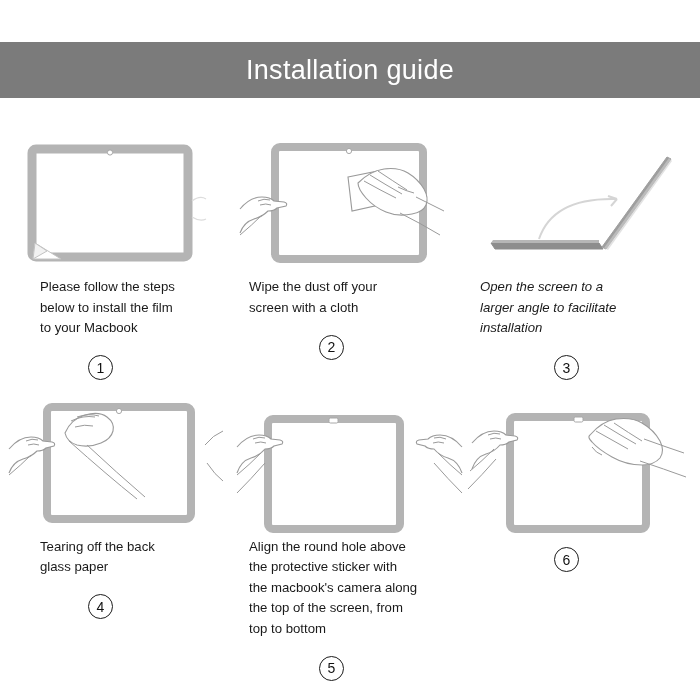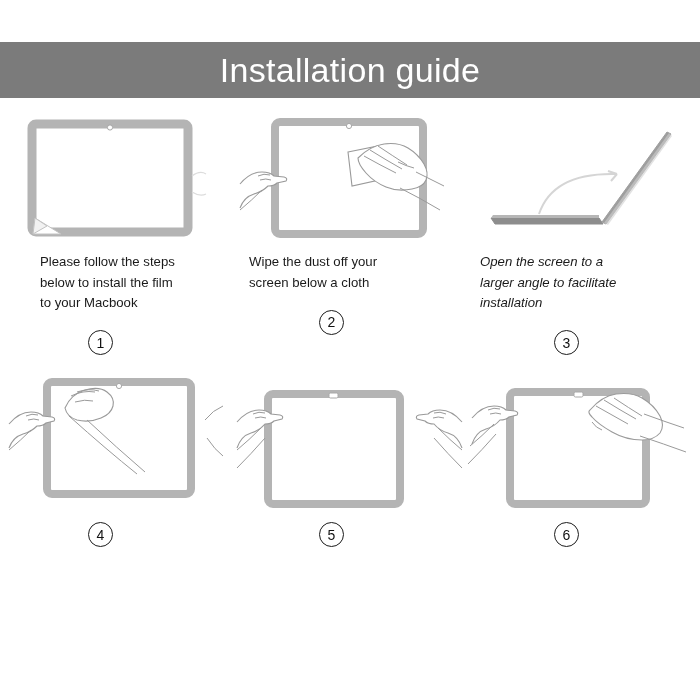--- a/index.html
+++ b/index.html
@@ -28,32 +28,32 @@
     top: 42px;
     width: 700px;
     height: 56px;
     background: #7b7b7b;
     display: flex;
     align-items: center;
     justify-content: center;
   }
   .header-title {
     color: #ffffff;
-    font-size: 34px;
+    font-size: 27px;
     font-weight: 400;
     letter-spacing: 0.3px;
     font-family: "Liberation Sans", sans-serif;
     line-height: 1;
   }
 
   
   .steps-grid {
     position: absolute;
     left: 0;
-    top: 112px;
+    top: 137px;
     width: 700px;
     display: grid;
     grid-template-columns: 233px 233px 234px;
     grid-template-rows: auto auto;
   }
   .step-cell {
     position: relative;
     display: flex;
     flex-direction: column;
     align-items: stretch;
@@ -157,21 +157,21 @@
           <path d="M118 44 q12 -12 26 -14 q14 -2 24 4 q10 6 16 16 q5 9 2 16 q-3 7 -14 9 q-14 3 -26 -2 q-12 -5 -20 -14 q-8 -9 -8 -15 z" fill="#ffffff" stroke="#9a9a9a" stroke-width="1.1"></path>
           <path d="M124 42 q16 9 32 17" fill="none" stroke="#9a9a9a" stroke-width="1"></path>
           <path d="M130 36 q16 10 32 19" fill="none" stroke="#9a9a9a" stroke-width="1"></path>
           <path d="M138 32 q15 10 29 19" fill="none" stroke="#9a9a9a" stroke-width="1"></path>
           <path d="M158 48 q8 4 16 6" fill="none" stroke="#9a9a9a" stroke-width="1"></path>
           <path d="M176 58 q16 8 28 14" fill="none" stroke="#9a9a9a" stroke-width="1"></path>
           <path d="M160 74 q20 10 40 22" fill="none" stroke="#9a9a9a" stroke-width="1"></path>
         </svg>
       </div>
       <div class="step-caption">Wipe the dust off your
-screen below a cloth</div>
+screen with a cloth</div>
       <div class="badge-row badge-wrap-2">
         <div class="num-badge">2</div>
       </div>
     </div>
 
     <div class="step-cell cell-col3">
       <div class="art-box">
         <svg width="225" height="128" viewBox="0 0 225 128">
 
           <path d="M20 104 L128 104 L132 110 L24 110 Z" fill="#8d8d8d" stroke="#8d8d8d" stroke-width="1"></path>
@@ -209,20 +209,22 @@
           <path d="M62 24 q12 -6 24 -4" fill="none" stroke="#9a9a9a" stroke-width="1"></path>
           <path d="M68 20 q12 -4 22 -1" fill="none" stroke="#9a9a9a" stroke-width="1"></path>
           <path d="M66 30 q10 -3 18 -1" fill="none" stroke="#9a9a9a" stroke-width="1"></path>
 
           <path d="M60 44 q38 34 68 58" fill="none" stroke="#9a9a9a" stroke-width="1"></path>
           <path d="M78 48 q30 28 58 52" fill="none" stroke="#9a9a9a" stroke-width="1"></path>
           <path d="M196 48 q8 -10 18 -14" fill="none" stroke="#9a9a9a" stroke-width="1"></path>
           <path d="M198 66 q8 12 16 18" fill="none" stroke="#9a9a9a" stroke-width="1"></path>
         </svg>
       </div>
+      <div class="step-caption">Tearing off the back
+glass paper</div>
       <div class="badge-row badge-wrap-1">
         <div class="num-badge">4</div>
       </div>
     </div>
 
     <div class="step-cell cell-col2 row2">
       <div class="art-box">
         <svg width="225" height="134" viewBox="0 0 225 134">
           <rect x="29" y="20" width="136" height="112" rx="6" fill="#ffffff" stroke="#d9d9d9" stroke-width="2"></rect>
           <rect x="31" y="22" width="132" height="110" rx="5" fill="none" stroke="#b4b4b4" stroke-width="8"></rect>
@@ -235,20 +237,25 @@
           <path d="M0 78 q12 -10 24 -22" fill="none" stroke="#9a9a9a" stroke-width="1"></path>
           <path d="M0 96 q14 -14 28 -30" fill="none" stroke="#9a9a9a" stroke-width="1"></path>
 
           <path d="M225 50 q-10 -12 -22 -12 q-8 0 -12 4 l-9 1 q-4 1 -2 4 l8 2 q3 3 9 3 q6 7 14 9 q10 3 14 15" fill="#ffffff" stroke="#9a9a9a" stroke-width="1.1"></path>
           <path d="M209 42 q-6 -3 -12 -1" fill="none" stroke="#9a9a9a" stroke-width="1"></path>
           <path d="M207 46 q-6 -2 -11 0" fill="none" stroke="#9a9a9a" stroke-width="1"></path>
           <path d="M225 78 q-12 -10 -24 -22" fill="none" stroke="#9a9a9a" stroke-width="1"></path>
           <path d="M225 96 q-14 -14 -28 -30" fill="none" stroke="#9a9a9a" stroke-width="1"></path>
         </svg>
       </div>
+      <div class="step-caption">Align the round hole above
+the protective sticker with
+the macbook's camera along
+the top of the screen, from
+top to bottom</div>
       <div class="badge-row badge-wrap-2">
         <div class="num-badge">5</div>
       </div>
     </div>
 
     <div class="step-cell cell-col3 row2">
       <div class="art-box">
         <svg width="235" height="134" viewBox="0 0 235 134">
           <rect x="42" y="18" width="140" height="114" rx="6" fill="#ffffff" stroke="#d9d9d9" stroke-width="2"></rect>
           <rect x="44" y="20" width="136" height="112" rx="5" fill="none" stroke="#b4b4b4" stroke-width="8"></rect>

